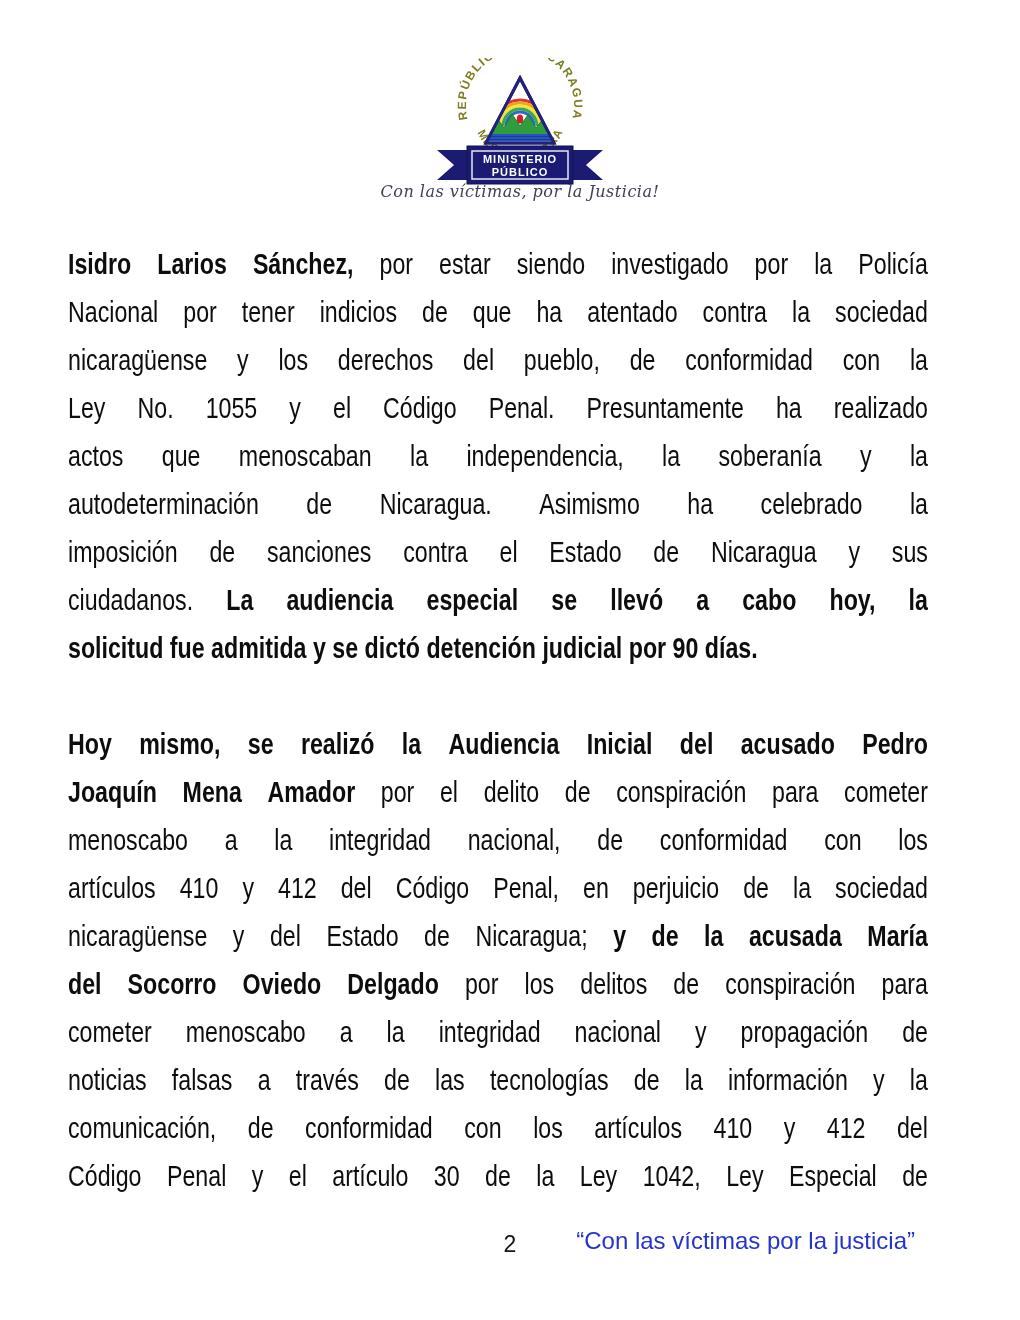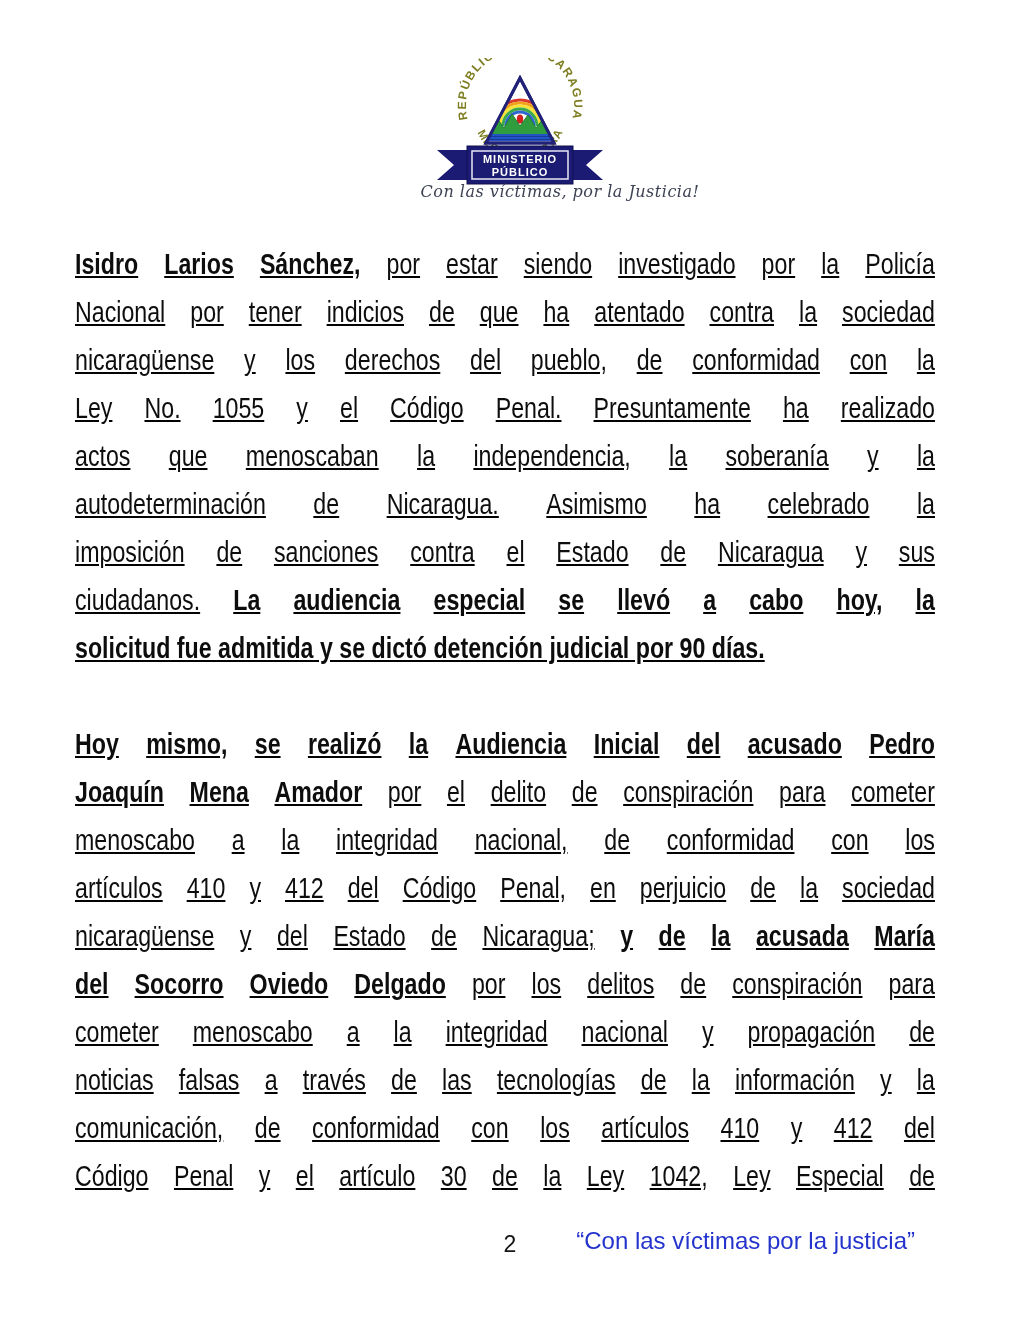--- a/index.html
+++ b/index.html
@@ -6,24 +6,24 @@
   body{
     width:1020px;height:1320px;position:relative;background:#ffffff;
     font-family:"Liberation Sans",sans-serif;overflow:hidden;
   }
   
   .logo{position:absolute;left:410px;top:58px;width:220px;height:152px;}
   .logo svg{display:block;}
   .motto{
     position:absolute;left:50%;top:124px;transform:translateX(-50%);
     white-space:nowrap;font-family:"DejaVu Serif",serif;font-style:italic;
-    font-size:16px;color:#3e4354;letter-spacing:0.5px;margin-left:40px;
+    font-size:16px;color:#3e4354;letter-spacing:0.5px;
   }
   
-  .doc-body{position:absolute;left:75px;top:240px;width:860px;text-decoration:underline;}
+  .doc-body{position:absolute;left:68px;top:240px;width:860px;}
   .scale-wrap{
     width:1075px;transform:scaleX(0.8);transform-origin:0 0;
     font-size:29px;color:#0d0d0d;
   }
   .paragraph{margin:0 0 48px 0;}
   .line{height:48px;line-height:48px;white-space:nowrap;}
   .line.just{display:flex;justify-content:space-between;}
   .w{white-space:pre;}
   .b{font-weight:700;}
   

